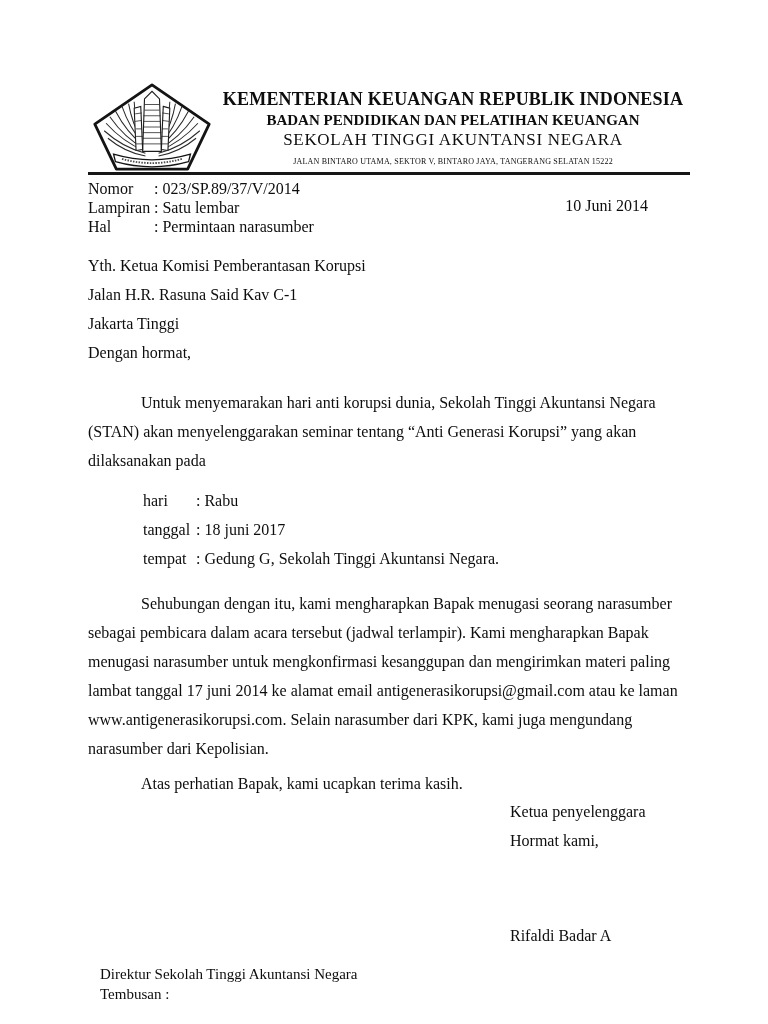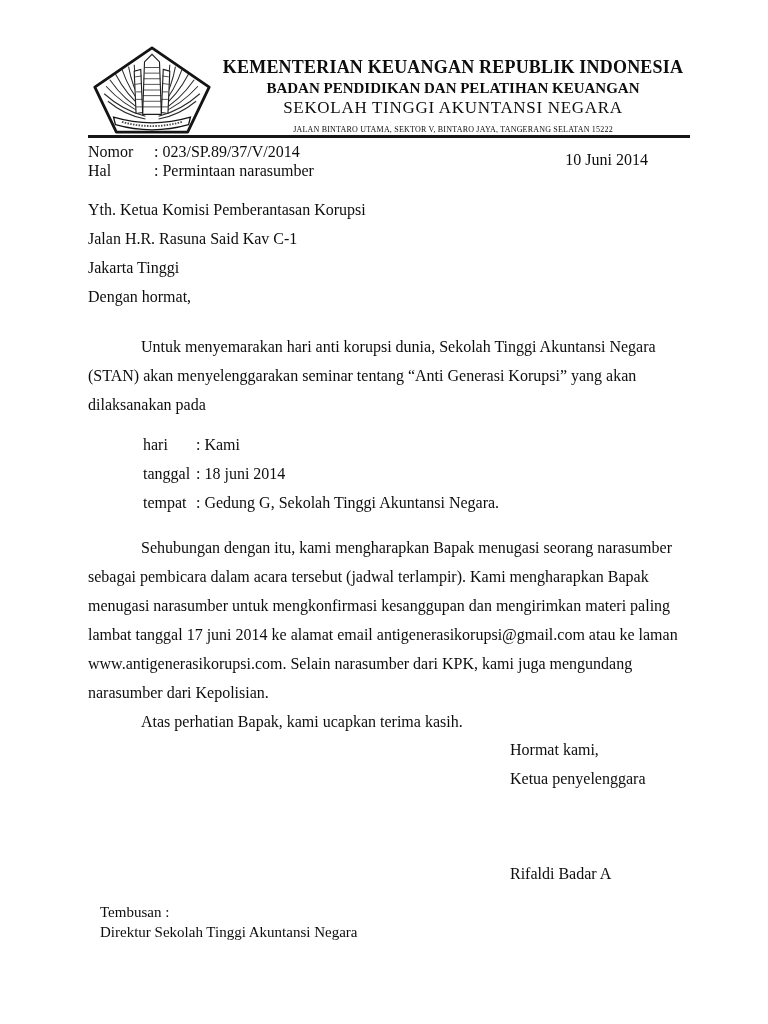--- a/index.html
+++ b/index.html
@@ -10,43 +10,43 @@
     color: #0d0d0d;
     overflow: hidden;
   }
   .page {
     width: 768px; height: 1024px;
     background: #ffffff;
     padding: 45px 78px 0 88px;
   }
 
   
-  .letterhead { display: flex; align-items: flex-end; height: 90px; }
+  .letterhead { display: flex; align-items: center; height: 90px; margin-top: 37px; }
   .logo-wrap { width: 128px; flex: none; }
   .letterhead-text { flex: 1; text-align: center; padding-top: 1px; }
   .lh1 { font-size: 18px; font-weight: bold; line-height: 22px; letter-spacing: 0.2px; }
   .lh2 { font-size: 15px; font-weight: bold; line-height: 18px; margin-top: 1px; }
   .lh3 { font-size: 17px; font-weight: normal; line-height: 20px; margin-top: 1px; letter-spacing: 0.7px; }
   .lh-addr { font-size: 8px; line-height: 10px; letter-spacing: 0.2px; }
   .lh-addr.first { margin-top: 7px; }
 
   .rule { border-top: 3px solid #161616; }
 
   
   .meta { position: relative; margin-top: 4px; font-size: 16px; line-height: 19px; }
   .meta-label { display: inline-block; width: 66px; }
-  .meta-date { position: absolute; right: 42px; top: 8px; }
+  .meta-date { position: absolute; right: 42px; top: 17px; }
 
   .recipient { margin-top: 15px; font-size: 16px; line-height: 29px; }
   .salutation { font-size: 16px; line-height: 29px; }
 
   .para { font-size: 16px; line-height: 29px; text-indent: 53px; text-align: left; }
   .para1 { margin-top: 21px; }
   .para2 { margin-top: 16px; }
-  .closing { }
+  .closing { margin-top: 6px; }
 
   .event { margin: 11px 0 0 55px; font-size: 16px; line-height: 29px; }
   .event-label { display: inline-block; width: 53px; }
 
   .sign { margin-left: 422px; margin-top: -1px; font-size: 16px; line-height: 29px; }
   .sign-name { margin-top: 66px; }
 
   .cc { margin-top: 14px; margin-left: 12px; font-size: 15px; line-height: 20px; }
 
   .logo-svg { display: block; }
@@ -122,55 +122,58 @@
     </div>
   </header>
 
   <div class="rule"></div>
 
   <section class="meta">
     <div>
       <span class="meta-label">Nomor</span><span>: 023/SP.89/37/V/2014</span>
     </div>
     <div>
+      <span class="meta-label">Lampiran</span><span>: Satu lembar</span>
+    </div>
+    <div>
       <span class="meta-label">Hal</span><span>: Permintaan narasumber</span>
     </div>
     <div class="meta-date">10 Juni 2014</div>
   </section>
 
   <section class="recipient">
     <div>Yth. Ketua Komisi Pemberantasan Korupsi</div>
     <div>Jalan H.R. Rasuna Said Kav C-1</div>
     <div>Jakarta Tinggi</div>
   </section>
 
   <p class="salutation">Dengan hormat,</p>
 
   <p class="para para1">Untuk menyemarakan hari anti korupsi dunia, Sekolah Tinggi Akuntansi Negara (STAN) akan menyelenggarakan seminar tentang “Anti Generasi Korupsi” yang akan dilaksanakan pada</p>
 
   <div class="event">
     <div>
-      <span class="event-label">hari</span><span>: Kami</span>
+      <span class="event-label">hari</span><span>: Rabu</span>
     </div>
     <div>
-      <span class="event-label">tanggal</span><span>: 18 juni 2014</span>
+      <span class="event-label">tanggal</span><span>: 18 juni 2017</span>
     </div>
     <div>
       <span class="event-label">tempat</span><span>: Gedung G, Sekolah Tinggi Akuntansi Negara.</span>
     </div>
   </div>
 
   <p class="para para2">Sehubungan dengan itu, kami mengharapkan Bapak menugasi seorang narasumber sebagai pembicara dalam acara tersebut (jadwal terlampir). Kami mengharapkan Bapak menugasi narasumber untuk mengkonfirmasi kesanggupan dan mengirimkan materi paling lambat tanggal 17 juni 2014 ke alamat email antigenerasikorupsi@gmail.com atau ke laman www.antigenerasikorupsi.com. Selain narasumber dari KPK, kami juga mengundang narasumber dari Kepolisian.</p>
 
   <p class="para closing">Atas perhatian Bapak, kami ucapkan terima kasih.</p>
 
   <div class="sign">
+    <div>Ketua penyelenggara</div>
     <div>Hormat kami,</div>
-    <div>Ketua penyelenggara</div>
     <div class="sign-name">Rifaldi Badar A</div>
   </div>
 
   <div class="cc">
+    <div>Direktur Sekolah Tinggi Akuntansi Negara</div>
     <div>Tembusan :</div>
-    <div>Direktur Sekolah Tinggi Akuntansi Negara</div>
   </div>
 
 </div>
 
 </body></html>

